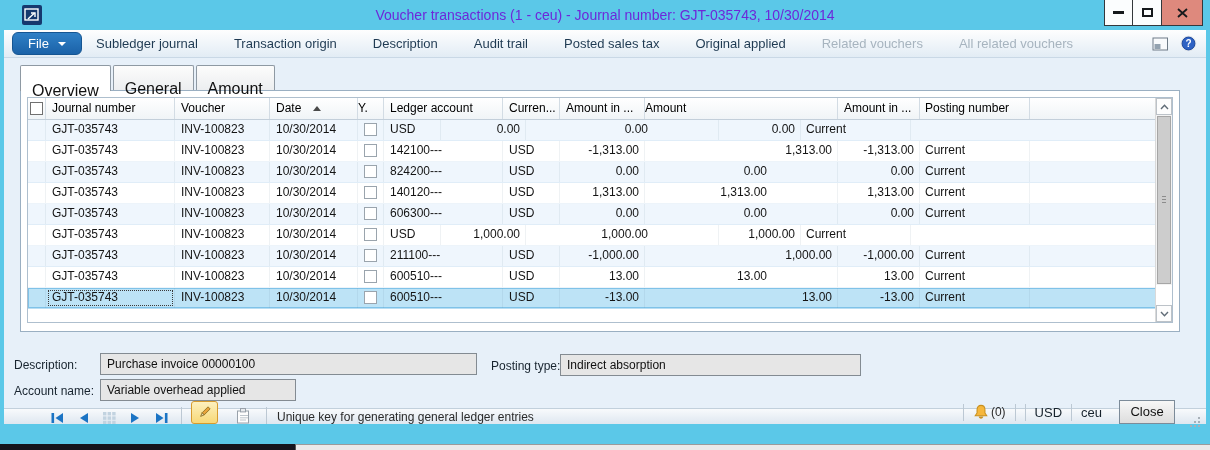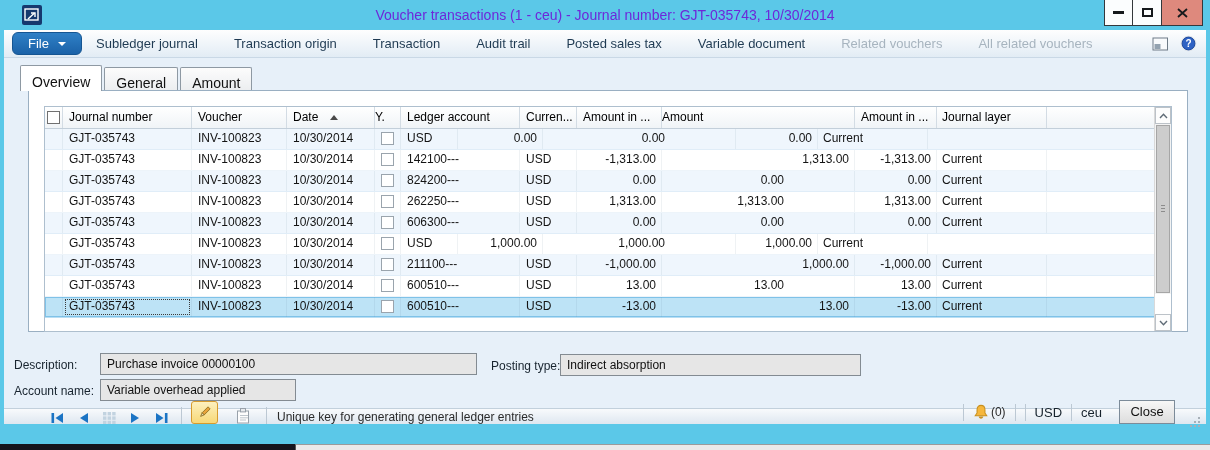--- a/index.html
+++ b/index.html
@@ -39,27 +39,27 @@
             color:#fff;font-size:13px;display:flex;align-items:center;justify-content:center;gap:9px}
   .caret{width:0;height:0;border-left:4px solid transparent;border-right:4px solid transparent;border-top:4px solid #fff}
   .menu-items{display:flex;gap:36px;margin-left:14px;font-size:13px;color:#1F3A52;white-space:nowrap}
   .menu-item.disabled{color:#A7B4BF}
   .menu-right{margin-left:auto;display:flex;align-items:center;gap:11px;margin-right:9px}
 
   
   .body{position:absolute;left:4px;top:58px;width:1202px;height:350px;background:#E7F0F9}
 
   .tabstrip{position:absolute;left:16px;top:7px;display:flex;align-items:flex-end;z-index:2}
-  .tab{height:23px;line-height:22px;padding:4px 11px;font-size:14px;color:#111;
+  .tab{height:23px;line-height:22px;padding:12px 11px;font-size:16px;color:#111;
        border:1px solid #8E99A3;border-bottom:none;border-radius:2px 2px 0 0;
        background:linear-gradient(#FCFCFC,#ECEEF0);margin-right:2px}
   .tab.active{background:#fff;height:26px;line-height:25px;margin-bottom:-1px;z-index:3}
 
-  .grid-panel{position:absolute;left:24px;top:32px;width:1160px;height:242px;
-              background:#fff;border:1px solid #9AAFC2;padding:15px}
+  .grid-panel{position:absolute;left:16px;top:32px;width:1160px;height:242px;
+              background:#fff;border:1px solid #9AAFC2;padding:6px}
   .grid-box{position:relative;height:226px;border:1px solid #AEBFCE;overflow:hidden;background:#fff}
 
   .grid-header{display:flex;height:22px;line-height:21px;font-size:12px;color:#000;
                background:linear-gradient(#FFFFFF,#F0F4F7);border-bottom:1px solid #C3CFDA}
   .grid-header .c{border-right:1px solid #D3DCE4}
   .grow{display:flex;height:21px;line-height:19px;font-size:12px;color:#141414;background:#fff;
         border-bottom:1px solid rgba(175,205,230,0.22)}
   .grow.stripe{background:var(--stripe)}
   .grow.selected{background:var(--selection);box-shadow:inset 0 0 0 1px #7FC2E8}
   .grow .c{border-right:1px solid rgba(100,125,150,0.10)}
@@ -165,24 +165,24 @@
     </div>
 
     <div class="menubar">
       <div class="file-btn">
         <span>File</span>
         <span class="caret"></span>
       </div>
       <div class="menu-items" id="menu-items">
           <span class="menu-item">Subledger journal</span>
           <span class="menu-item">Transaction origin</span>
-          <span class="menu-item">Transaction</span>
+          <span class="menu-item">Description</span>
           <span class="menu-item">Audit trail</span>
           <span class="menu-item">Posted sales tax</span>
-          <span class="menu-item">Variable document</span>
+          <span class="menu-item">Original applied</span>
           <span class="menu-item disabled">Related vouchers</span>
           <span class="menu-item disabled">All related vouchers</span>
         </div>
       <div class="menu-right">
         <span style="display:flex">
           <svg width="17" height="14">
               <rect x="1" y="1" width="14.5" height="12" fill="#F8FAFC" stroke="#6E7B87"></rect>
               <rect x="2.5" y="7" width="6" height="5" fill="#93A2B0"></rect>
             </svg>
         </span>
@@ -211,21 +211,21 @@
               </div>
               <div class="c journal">Journal number</div>
               <div class="c voucher">Voucher</div>
               <div class="c date">Date<span class="sort-arrow"></span></div>
               <div class="c ycol">Y.</div>
               <div class="c ledger">Ledger account</div>
               <div class="c curr">Curren...</div>
               <div class="c amt">Amount in ...</div>
               <div class="c amount right">Amount</div>
               <div class="c amtr">Amount in ...</div>
-              <div class="c layer">Journal layer</div>
+              <div class="c layer">Posting number</div>
               <div class="c filler"></div>
             </div>
           <div id="grid-rows">
               <div class="grow stripe">
                 <div class="c sel"></div>
                 <div class="c journal">GJT-035743</div>
                 <div class="c voucher">INV-100823</div>
                 <div class="c date">10/30/2014</div>
                 <div class="c ycol">
                   <div class="cb"></div>
@@ -279,21 +279,21 @@
                 <div class="c filler"></div>
               </div>
               <div class="grow">
                 <div class="c sel"></div>
                 <div class="c journal">GJT-035743</div>
                 <div class="c voucher">INV-100823</div>
                 <div class="c date">10/30/2014</div>
                 <div class="c ycol">
                   <div class="cb"></div>
                 </div>
-                <div class="c ledger">262250---</div>
+                <div class="c ledger">140120---</div>
                 <div class="c curr">USD</div>
                 <div class="c amt right">1,313.00</div>
                 <div class="c amount">
                   <span class="debit">1,313.00</span>
                   <span class="credit"></span>
                 </div>
                 <div class="c amtr right">1,313.00</div>
                 <div class="c layer">Current</div>
                 <div class="c filler"></div>
               </div>

